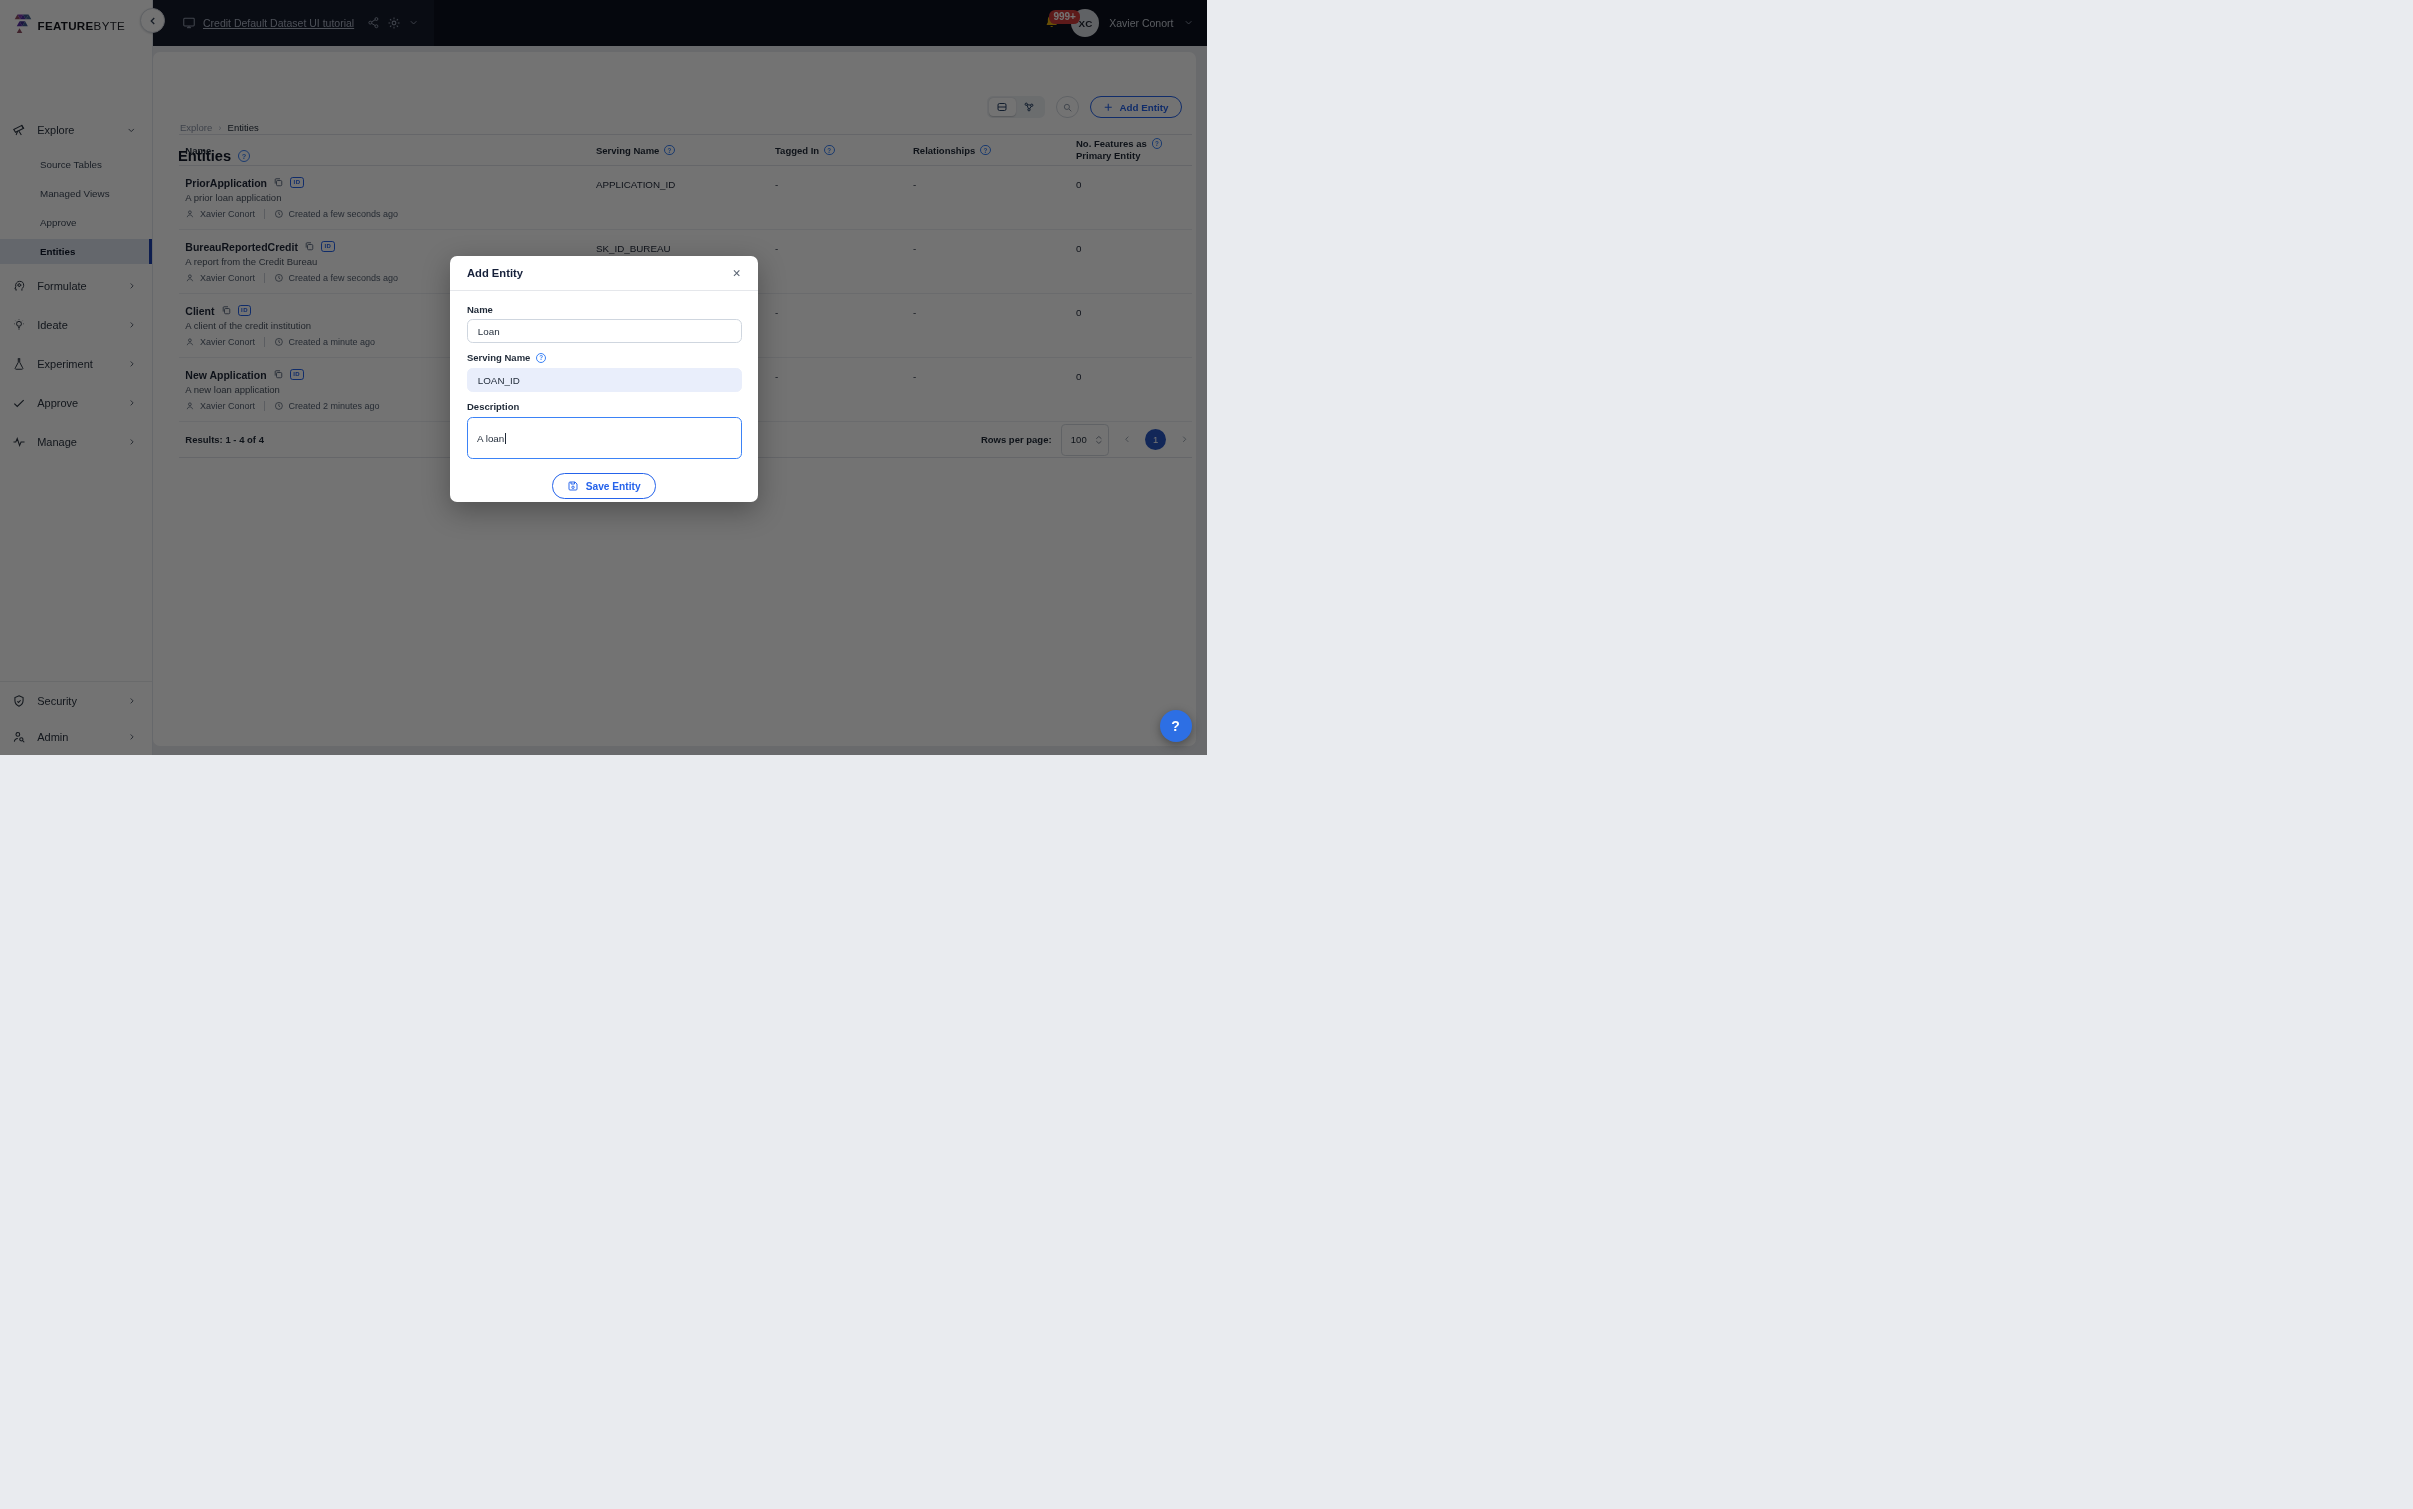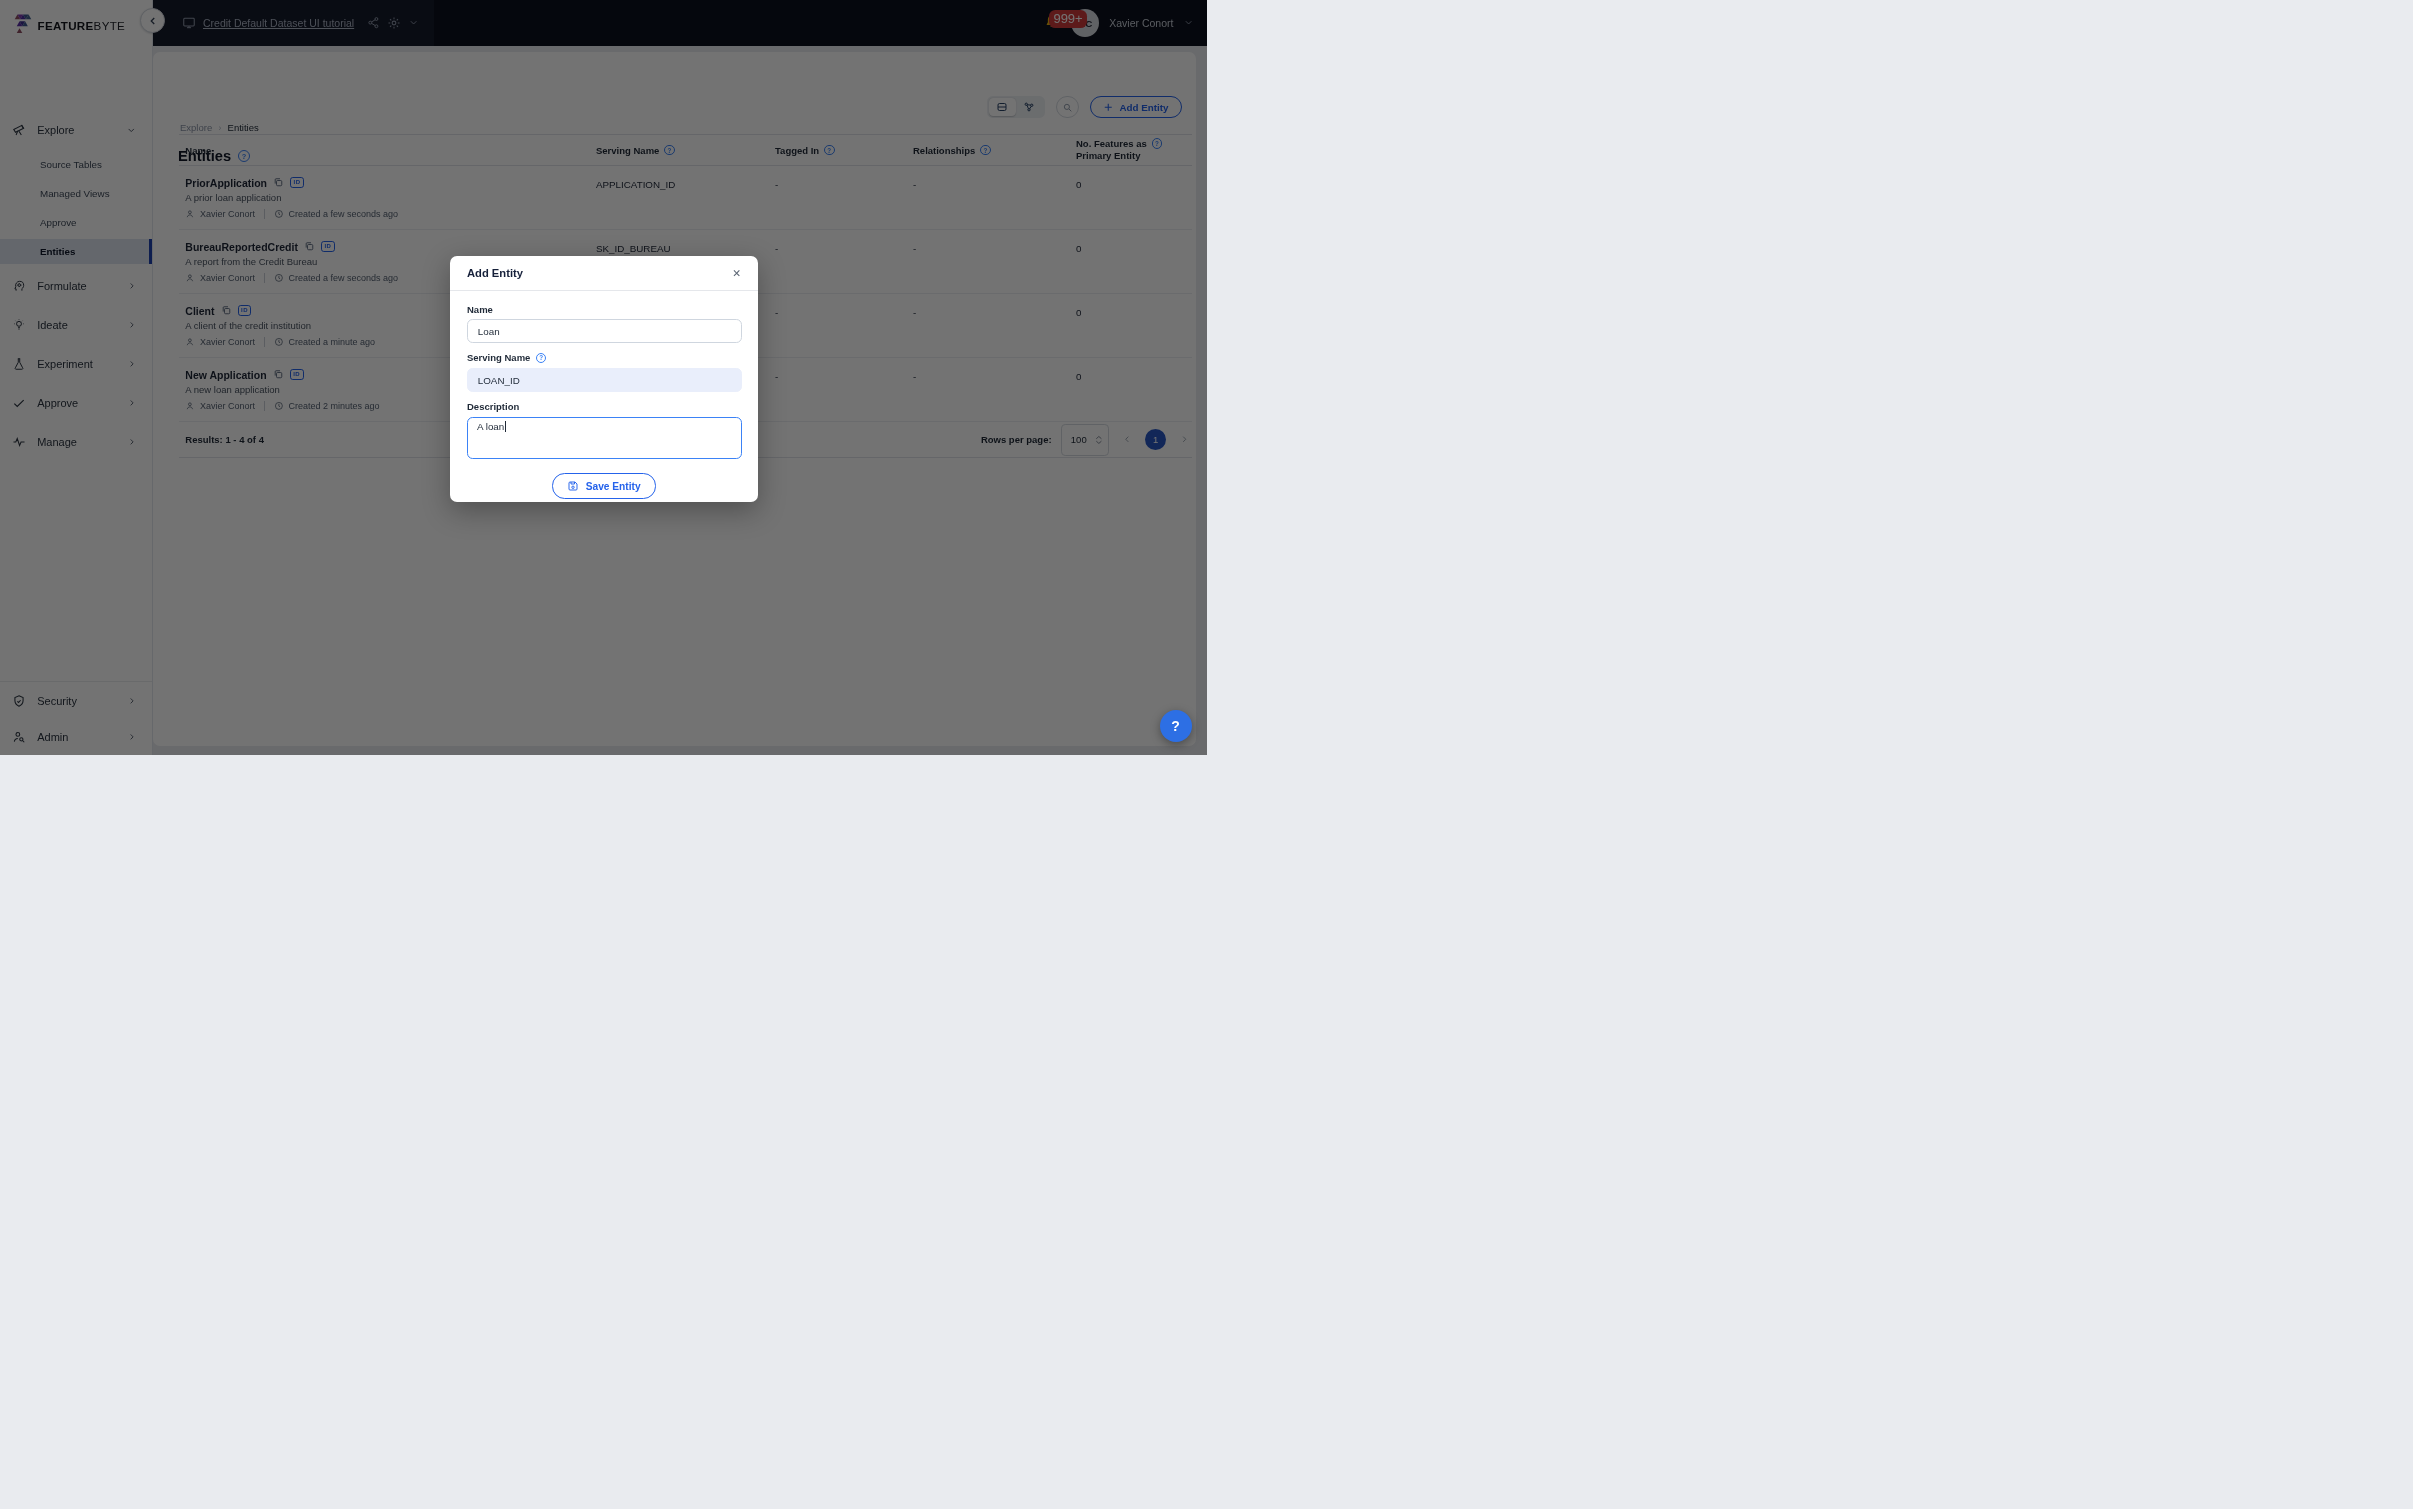--- a/index.html
+++ b/index.html
@@ -6,21 +6,21 @@
   html,body { width:1207px; height:755px; font-family:"Liberation Sans","DejaVu Sans",sans-serif; background:#e9ebef; overflow:hidden; }
   .stage { position:relative; width:1207px; height:755px; background:#e9ebef; }
 
   
   .header { position:absolute; left:153px; top:0; right:0; height:46px; background:#0c101d; z-index:2; }
   .proj-block { position:absolute; left:0; top:0; width:281px; height:46px; background:#161c2c; display:flex; align-items:center; gap:7px; padding-left:29px; }
   .proj-title { color:#a9b1c2; font-size:10.5px; white-space:nowrap;text-decoration:underline; }
   .hicon { color:#8d96a8; display:inline-flex; align-items:center; }
   .header-right { position:absolute; right:12.6px; top:0; height:46px; display:flex; align-items:center; gap:9.8px; }
   .bell-wrap { position:relative; width:18px; height:21px; }
-  .badge { position:absolute; top:-2.8px; left:5.6px; background:#cf3b3b; color:#fff; font-size:13px; font-weight:normal; padding:1.4px 4.2px; border-radius:6.3px; line-height:1.2; }
+  .badge { position:absolute; top:-2.8px; left:5.6px; background:#cf3b3b; color:#fff; font-size:10px; font-weight:bold; padding:1.4px 4.2px; border-radius:6.3px; line-height:1.2; }
   .avatar { width:28px; height:28px; border-radius:50%; background:#d6dae1; color:#1a1f2b; font-weight:bold; font-size:9.8px; display:flex; align-items:center; justify-content:center; }
   .user-name { color:#c6ccd6; font-size:10.5px; }
 
   
   .sidebar { position:absolute; left:0; top:0; width:153px; height:755px; background:#ffffff; border-right:0.7px solid #e3e7ed; z-index:3; }
   .logo-row { display:flex; align-items:center; gap:5.6px; padding:9.8px 0 0 14px; height:42px; }
   .logo-text { font-size:11.6px; letter-spacing:0.3px; color:#16181d; }
   .logo-text b { font-weight:800; }
   .logo-text span { font-weight:400; color:#24272e; }
   .collapse-btn { position:absolute; left:140px; top:8.4px; width:25px; height:25px; border-radius:50%; background:#fff; border:0.7px solid #d0d5dd; box-shadow:0 0.7px 2.1px rgba(16,24,40,.18); display:flex; align-items:center; justify-content:center; color:#334155; z-index:5; }
@@ -79,21 +79,21 @@
   
   .overlay { position:absolute; inset:0; background:rgba(0,0,0,.55); z-index:10; }
   .modal { position:absolute; left:450px; top:256px; width:308px; height:246px; background:#fff; border-radius:7px; box-shadow:0 8.4px 28px rgba(0,0,0,.3); z-index:30; }
   .modal-head { height:35px; display:flex; align-items:center; padding:0 17px; border-bottom:0.7px solid #e5e7eb; }
   .modal-title { font-size:11.2px; font-weight:bold; color:#16203a; }
   .modal-close { margin-left:auto; color:#5b6573; font-size:10.5px; cursor:pointer; line-height:1; }
   .modal-body { padding:12.6px 17px 0; }
   .flabel { font-size:9.5px; font-weight:bold; color:#1f2937; margin-bottom:4.9px; display:flex; align-items:center; gap:5.6px; }
   .finput { width:275px; height:24px; border:0.7px solid #cfd6df; border-radius:5.6px; padding:0 9.8px; font-size:9.8px; color:#1f2937; font-family:inherit; background:#fff; outline:none; }
   .finput.ro { background:#e9eefb; border-color:#e9eefb; }
-  .ftextarea { width:275px; height:42px; border:1.1px solid #3b82f6; border-radius:5.6px; padding:3px 9px; font-size:9.8px; color:#1f2937; }
+  .ftextarea { width:275px; height:42px; border:1.1px solid #3b82f6; border-radius:5.6px; padding:15px 9px; font-size:9.8px; color:#1f2937; }
   .caret { display:inline-block; width:1.1px; height:10.5px; background:#1f2937; vertical-align:-1.4px; margin-left:0.7px; }
   .fgroup { margin-bottom:9px; }
   .save-row { display:flex; justify-content:center; margin-top:14px; }
   .save-btn { height:24.5px; padding:12px 14px; border-radius:12.6px; border:1.1px solid #2563eb; background:#fff; color:#2563eb; font-size:10.2px; font-weight:bold; display:flex; align-items:center; gap:6.3px; }
   .fab { position:absolute; right:15.4px; bottom:12.6px; width:32px; height:32px; border-radius:50%; background:#2d6fe4; color:#fff; font-size:14px; font-weight:bold; display:flex; align-items:center; justify-content:center; box-shadow:0 2.8px 9.8px rgba(0,0,0,.35); z-index:40; }
   svg { display:block; }
 </style>
 </head>
 <body>
 

